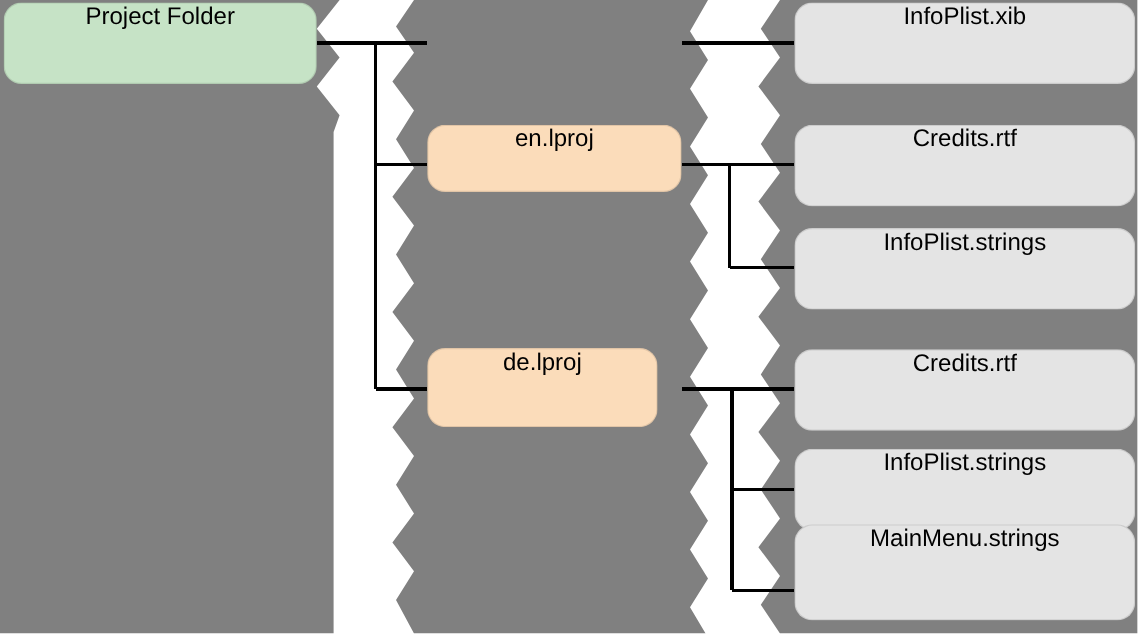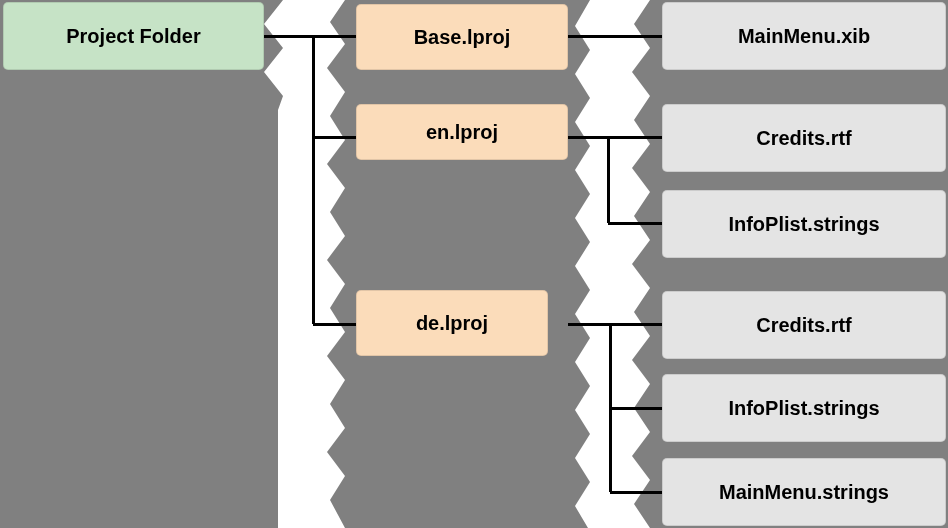--- a/index.html
+++ b/index.html
@@ -8,31 +8,29 @@
     background:#ffffff;
     font-family:"Liberation Sans", sans-serif;
     overflow:hidden;
   }
   #stage{position:relative;width:948px;height:528px;background:#ffffff;}
   #bg-layer,#edge-layer{position:absolute;left:0;top:0;width:948px;height:528px;}
   #edge-layer{pointer-events:none;}
   .node{
     position:absolute;
     box-sizing:border-box;
-    border-radius:5px;
+    border-radius:15px;
     display:flex;
-    align-items:center;
     justify-content:center;
     font-size:20px;
     color:#000000;
     text-align:center;
     line-height:1.15;
     white-space:nowrap;
     border:1px solid rgba(0,0,0,0.10);
-    font-weight:bold;
   }
   .node.green{background:#c6e3c6;}
   .node.orange{background:#fbdcba;}
   .node.grey{background:#e4e4e4;}
 </style>
 </head>
 <body>
 
 <div id="stage">
 
@@ -68,49 +66,46 @@
       <path d="M610,324 L610,492"></path>
       <path d="M610,408 L662,408"></path>
       <path d="M610,492 L662,492"></path>
     </g>
   </svg>
 
   <div class="node green" style="left:3px;top:2px;width:261px;height:68px;">
     <span>Project Folder</span>
   </div>
 
-  <div class="node orange" style="left:356px;top:4px;width:212px;height:66px;">
-    <span>Base.lproj</span>
-  </div>
 
   <div class="node orange" style="left:356px;top:104px;width:212px;height:56px;">
     <span>en.lproj</span>
   </div>
 
   <div class="node orange" style="left:356px;top:290px;width:192px;height:66px;">
     <span>de.lproj</span>
   </div>
 
   <div class="node grey" style="left:662px;top:2px;width:284px;height:68px;">
-    <span>MainMenu.xib</span>
+    <span>InfoPlist.xib</span>
   </div>
 
   <div class="node grey" style="left:662px;top:104px;width:284px;height:68px;">
     <span>Credits.rtf</span>
   </div>
 
   <div class="node grey" style="left:662px;top:190px;width:284px;height:68px;">
     <span>InfoPlist.strings</span>
   </div>
 
   <div class="node grey" style="left:662px;top:291px;width:284px;height:68px;">
     <span>Credits.rtf</span>
   </div>
 
   <div class="node grey" style="left:662px;top:374px;width:284px;height:68px;">
     <span>InfoPlist.strings</span>
   </div>
 
-  <div class="node grey" style="left:662px;top:458px;width:284px;height:68px;">
+  <div class="node grey" style="left:662px;top:437px;width:284px;height:80px;">
     <span>MainMenu.strings</span>
   </div>
 
 </div>
 
 </body></html>

